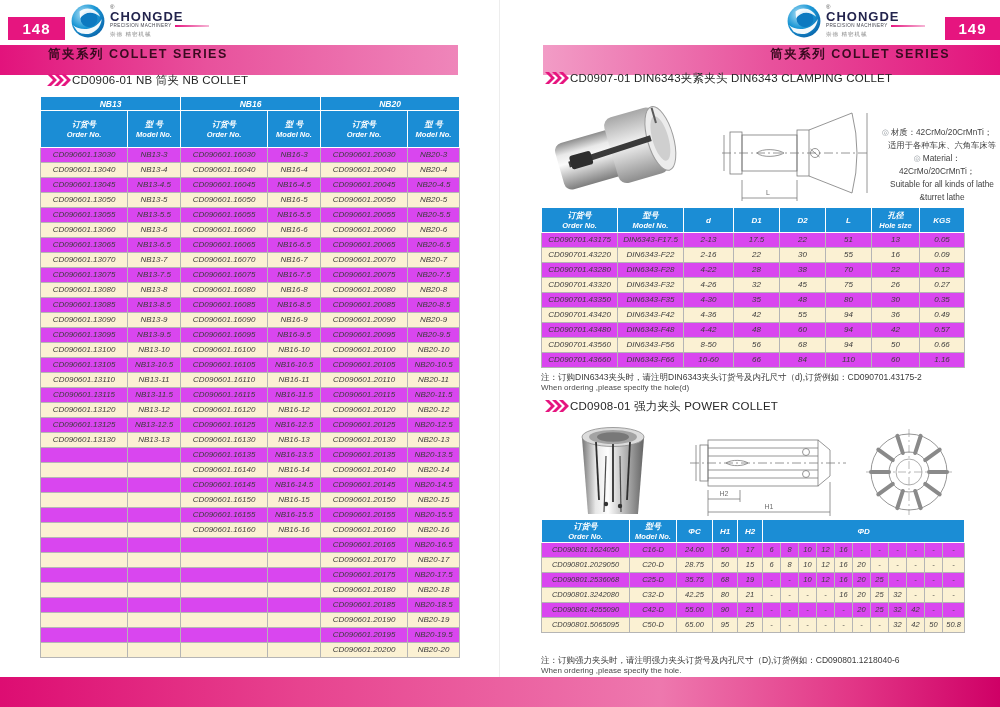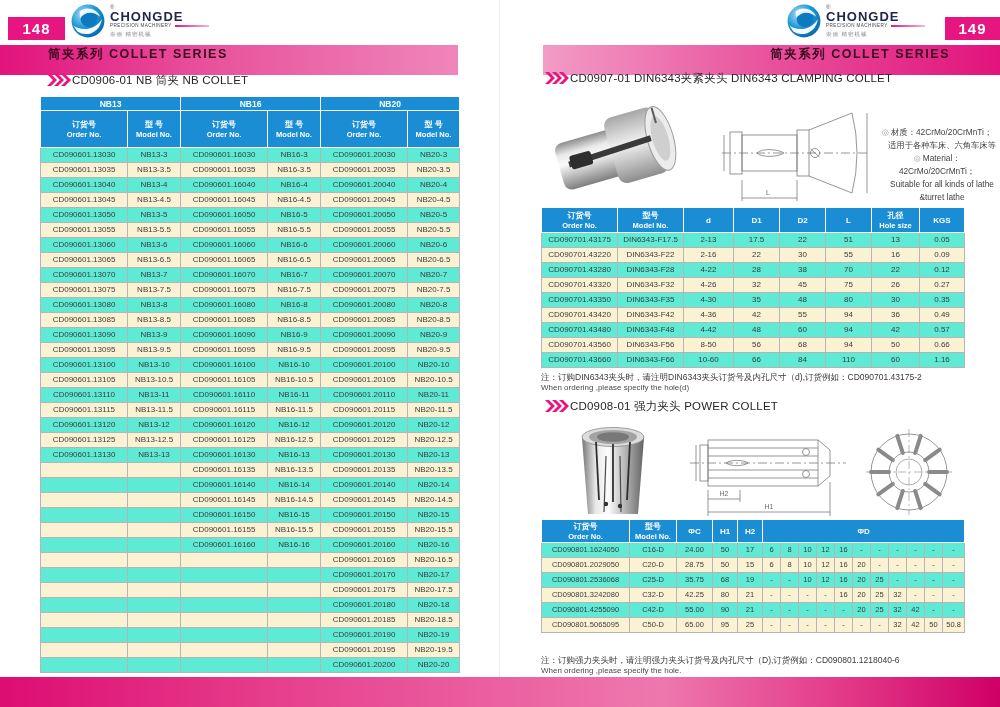--- a/index.html
+++ b/index.html
@@ -35,21 +35,21 @@
   }
   #banner-left{left:0;width:458px;padding-left:48px;background:linear-gradient(90deg,#e2137c 0%,#e8519c 45%,#ef86ba 100%);}
   #banner-right{left:543px;width:457px;text-align:right;padding-right:50px;background:linear-gradient(90deg,#f29cc6 0%,#e8519c 50%,#e2137c 100%);}
 
   
   .section-title{position:absolute;display:flex;align-items:center;gap:1px;height:14px;}
   .section-title .txt{font-size:11.5px;color:#262626;letter-spacing:.2px;white-space:nowrap;}
   .chev{flex:0 0 auto;}
 
   
-  table{border-collapse:collapse;table-layout:fixed;position:absolute;background:#5eead4;}
+  table{border-collapse:collapse;table-layout:fixed;position:absolute;background:#d946ef;font-style:italic;}
   table{border:1px solid #8c8c8c;}
   th{
     background:#1b8dd5;color:#fff;font-weight:bold;border:1px solid #ffffff;
     padding:0;text-align:center;vertical-align:middle;
   }
   td{
     border:1px solid #b5b5b5;font-size:8px;color:#3c3c3c;text-align:center;
     height:14px;line-height:14px;padding:0;white-space:nowrap;overflow:hidden;
   }
   tbody tr:nth-child(even) td{background:#fbf1d3;}
@@ -171,28 +171,20 @@
     </tr>
   </thead>
   <tbody>
       <tr>
         <td>CD090601.13030</td>
         <td>NB13-3</td>
         <td>CD090601.16030</td>
         <td>NB16-3</td>
         <td>CD090601.20030</td>
         <td>NB20-3</td>
-      </tr>
-      <tr>
-        <td>CD090601.13035</td>
-        <td>NB13-3.5</td>
-        <td>CD090601.16035</td>
-        <td>NB16-3.5</td>
-        <td>CD090601.20035</td>
-        <td>NB20-3.5</td>
       </tr>
       <tr>
         <td>CD090601.13040</td>
         <td>NB13-4</td>
         <td>CD090601.16040</td>
         <td>NB16-4</td>
         <td>CD090601.20040</td>
         <td>NB20-4</td>
       </tr>
       <tr>

